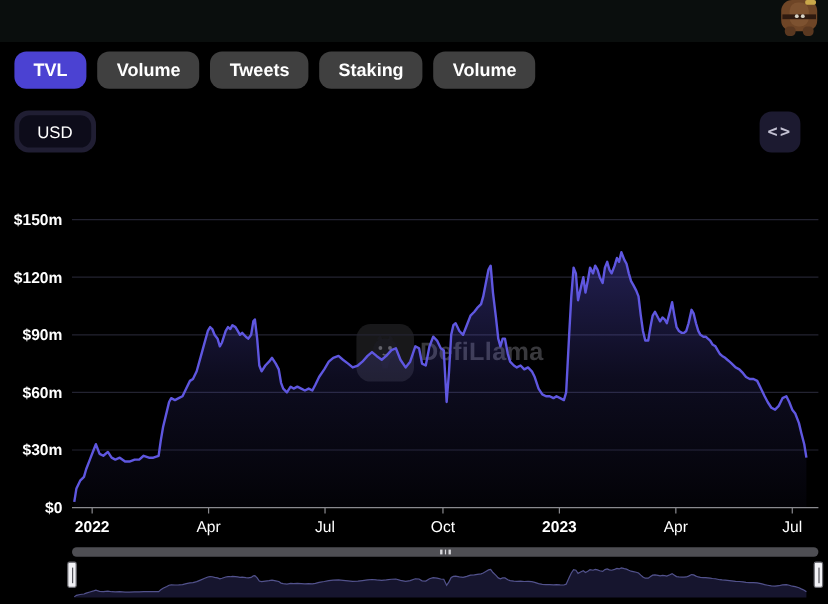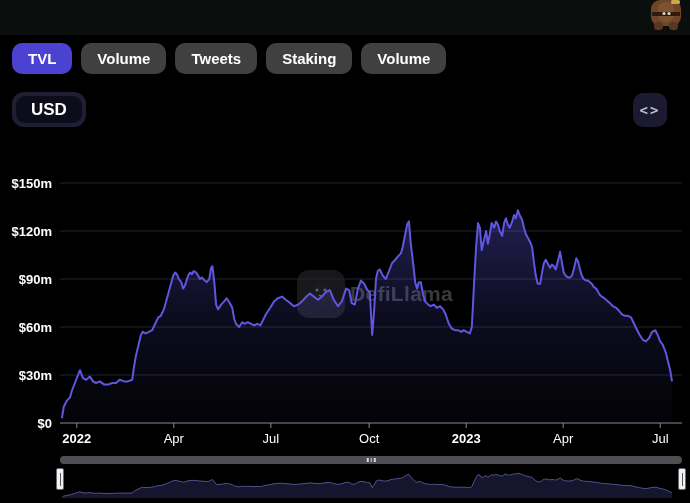--- a/index.html
+++ b/index.html
@@ -17,21 +17,21 @@
     font-family:"Liberation Sans","DejaVu Sans",sans-serif;cursor:pointer;
   }
   .tab.active{background:#4b42d2;}
   .controls{position:absolute;top:92px;left:12px;right:12px;height:35px;}
   .toggle{
     position:absolute;left:0;top:0;display:inline-flex;align-items:center;height:35px;
     background:#201e33;border-radius:12px;padding:0 4px;gap:2px;
   }
   .toggle-opt{
     display:inline-flex;align-items:center;justify-content:center;height:27px;padding:0 15px;
-    border-radius:9px;font-weight:700;font-size:17px;color:#8e8b9e;cursor:pointer;background:transparent;border:none;
+    border-radius:9px;font-weight:400;font-size:14px;color:#8e8b9e;cursor:pointer;background:transparent;border:none;
     font-family:"Liberation Sans","DejaVu Sans",sans-serif;
   }
   .toggle-opt.selected{background:#0d0c1a;color:#fff;}
   .embed-btn{
     position:absolute;right:11px;top:1px;width:34px;height:34px;border-radius:10px;border:none;
     background:#1c1a30;color:#c3c1d2;font-size:14px;font-weight:700;letter-spacing:2px;cursor:pointer;
     display:flex;align-items:center;justify-content:center;font-family:"DejaVu Sans Mono",monospace;
   }
   .chart-area{position:absolute;left:0;top:152px;width:690px;height:300px;}
   .watermark{

